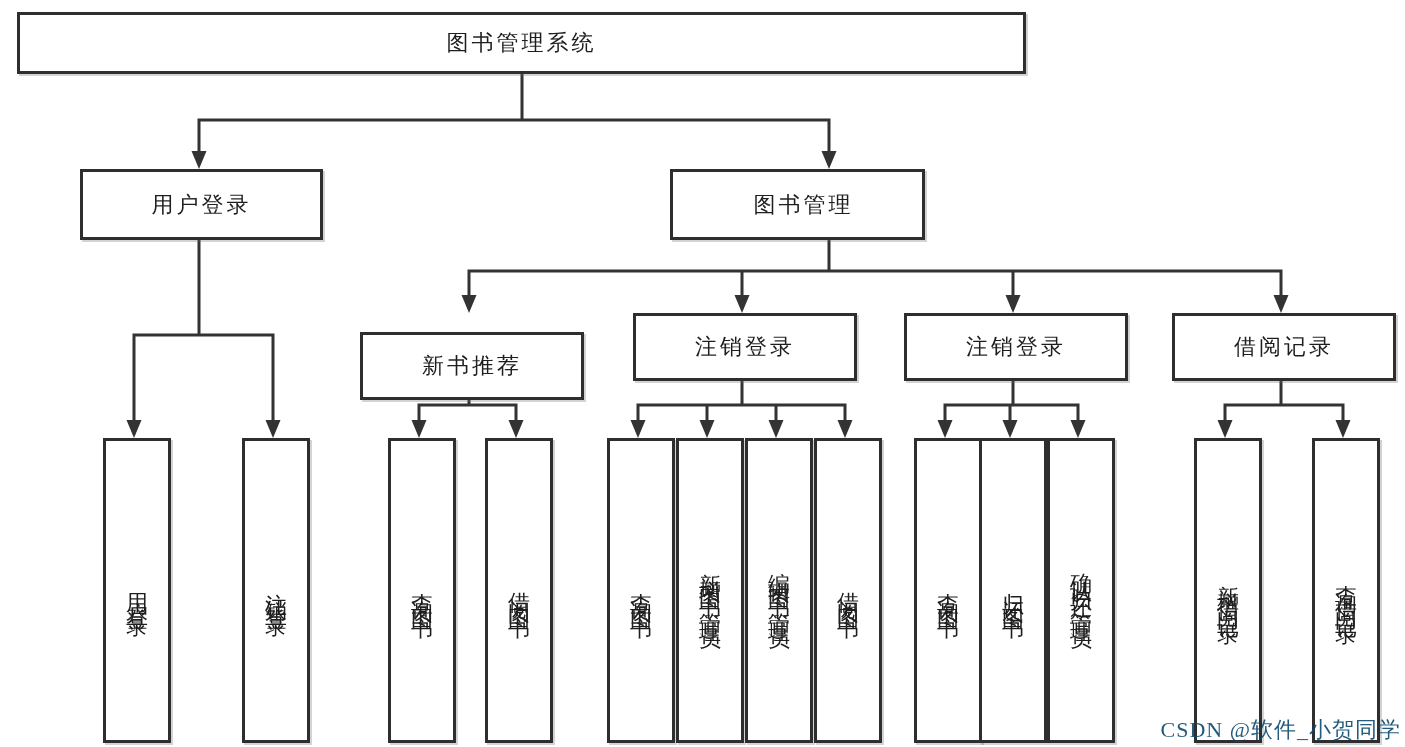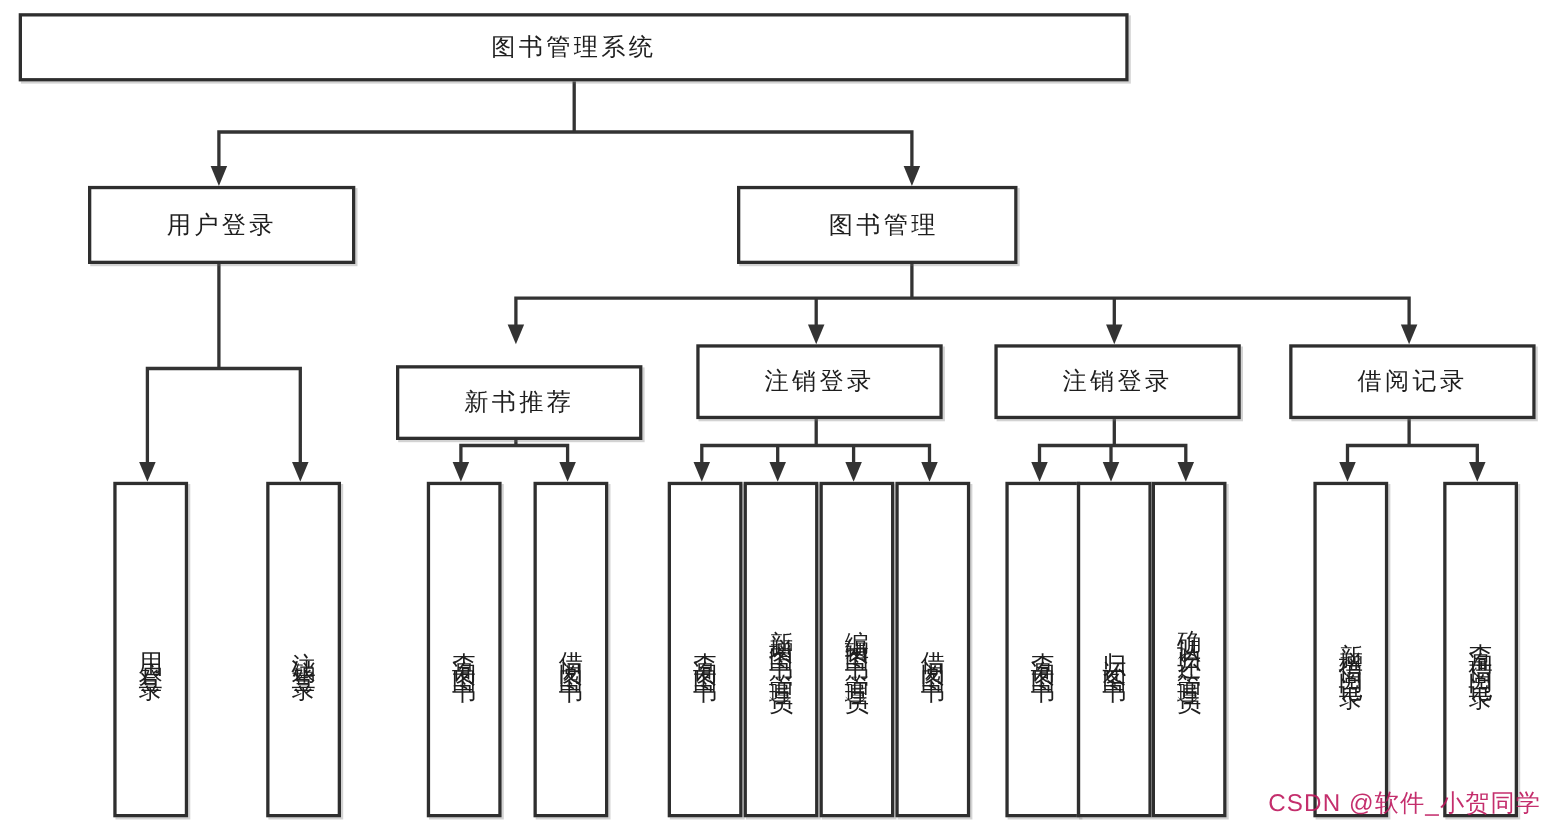--- a/index.html
+++ b/index.html
@@ -31,22 +31,22 @@
   }
   .leaf-a0 { left:103px; }  .leaf-a1 { left:242px; }
   .leaf-b0 { left:388px; }  .leaf-b1 { left:485px; }
   .leaf-c0 { left:607px; }  .leaf-c1 { left:676px; }
   .leaf-c2 { left:745px; }  .leaf-c3 { left:814px; }
   .leaf-d0 { left:914px; }  .leaf-d1 { left:979px; }
   .leaf-d2 { left:1047px; }
   .leaf-e0 { left:1194px; } .leaf-e1 { left:1312px; }
   .watermark {
     position:absolute; right:4px; top:715px;
-    font-size:22px; color:#be185d; opacity:0.9;
-    letter-spacing:1px; white-space:nowrap; z-index:5;
+    font-size:22px; color:#0c4a6e; opacity:0.9;
+    letter-spacing:1px; white-space:nowrap; z-index:5;font-family:Liberation Serif, serif;
   }
 </style>
 </head>
 <body>
 
 <div class="canvas">
 
   <svg class="connectors" viewBox="0 0 1405 747" xmlns="http://www.w3.org/2000/svg">
     <defs>
       <polygon id="arr" points="-7.5,-18 7.5,-18 0,0" fill="#333333"></polygon>

